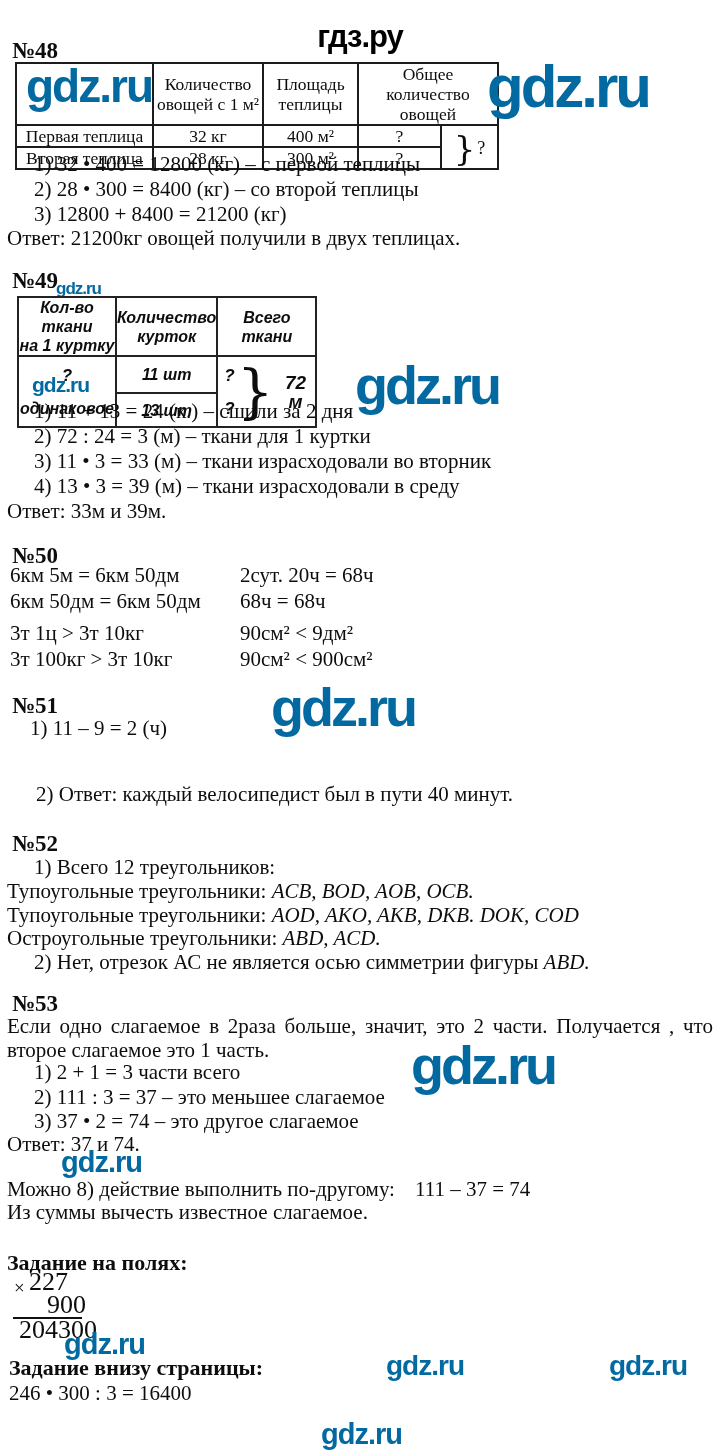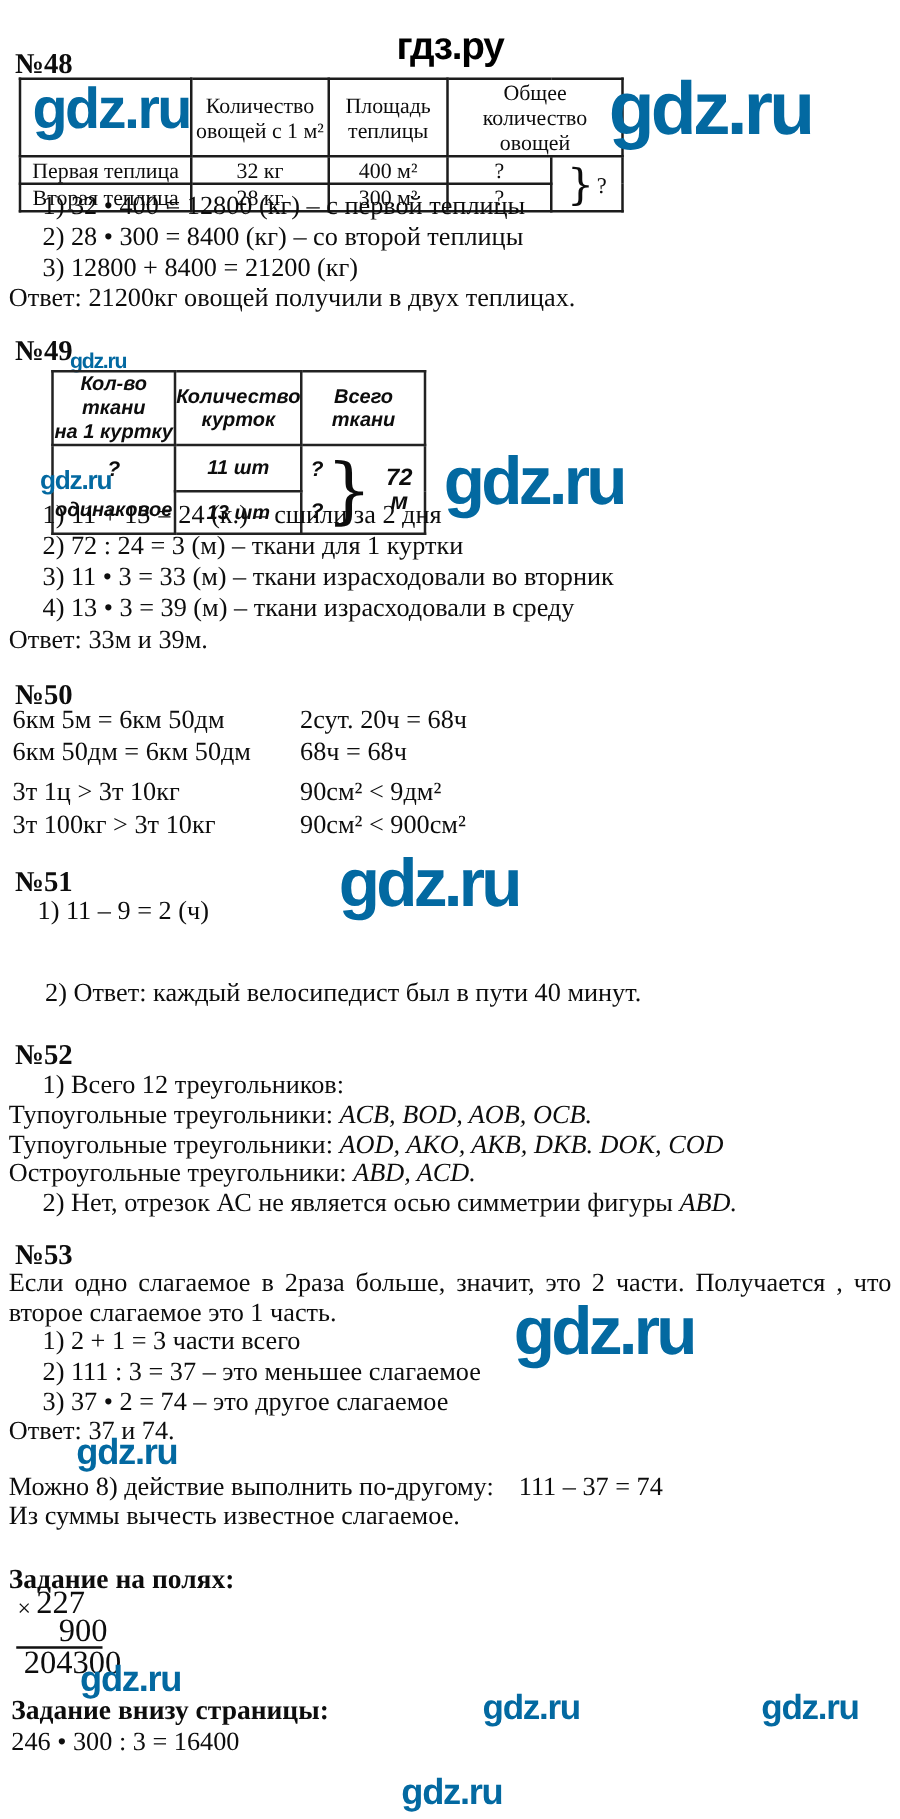--- a/index.html
+++ b/index.html
@@ -31,21 +31,20 @@
   table.t48 tr.hdr td{height:43px;}
   table.t48 tr.row td{height:20px;}
   .bracecell{line-height:1;}
   .brace48{font-family:"DejaVu Serif",serif;font-size:34px;font-weight:400;vertical-align:middle;}
   .brace48q{font-size:18px;vertical-align:middle;padding-left:2px;}
   
   table.t49{
     position:absolute;left:17px;top:296px;border-collapse:collapse;table-layout:fixed;
     font-family:"Liberation Sans",sans-serif;font-style:italic;font-weight:700;
     font-size:16px;
-    margin-left:24px;
   }
   table.t49 td{
     border:2.5px solid #222;text-align:center;vertical-align:middle;
     padding:0;line-height:19px;
   }
   table.t49 tr.hdr td{height:32px;}
   .t49c1{line-height:1;}
   .t49c1 .q{display:block;font-size:17px;margin-bottom:14px;}
   .t49c1 .same{display:block;font-size:16px;}
   .t49c3{line-height:1;}

